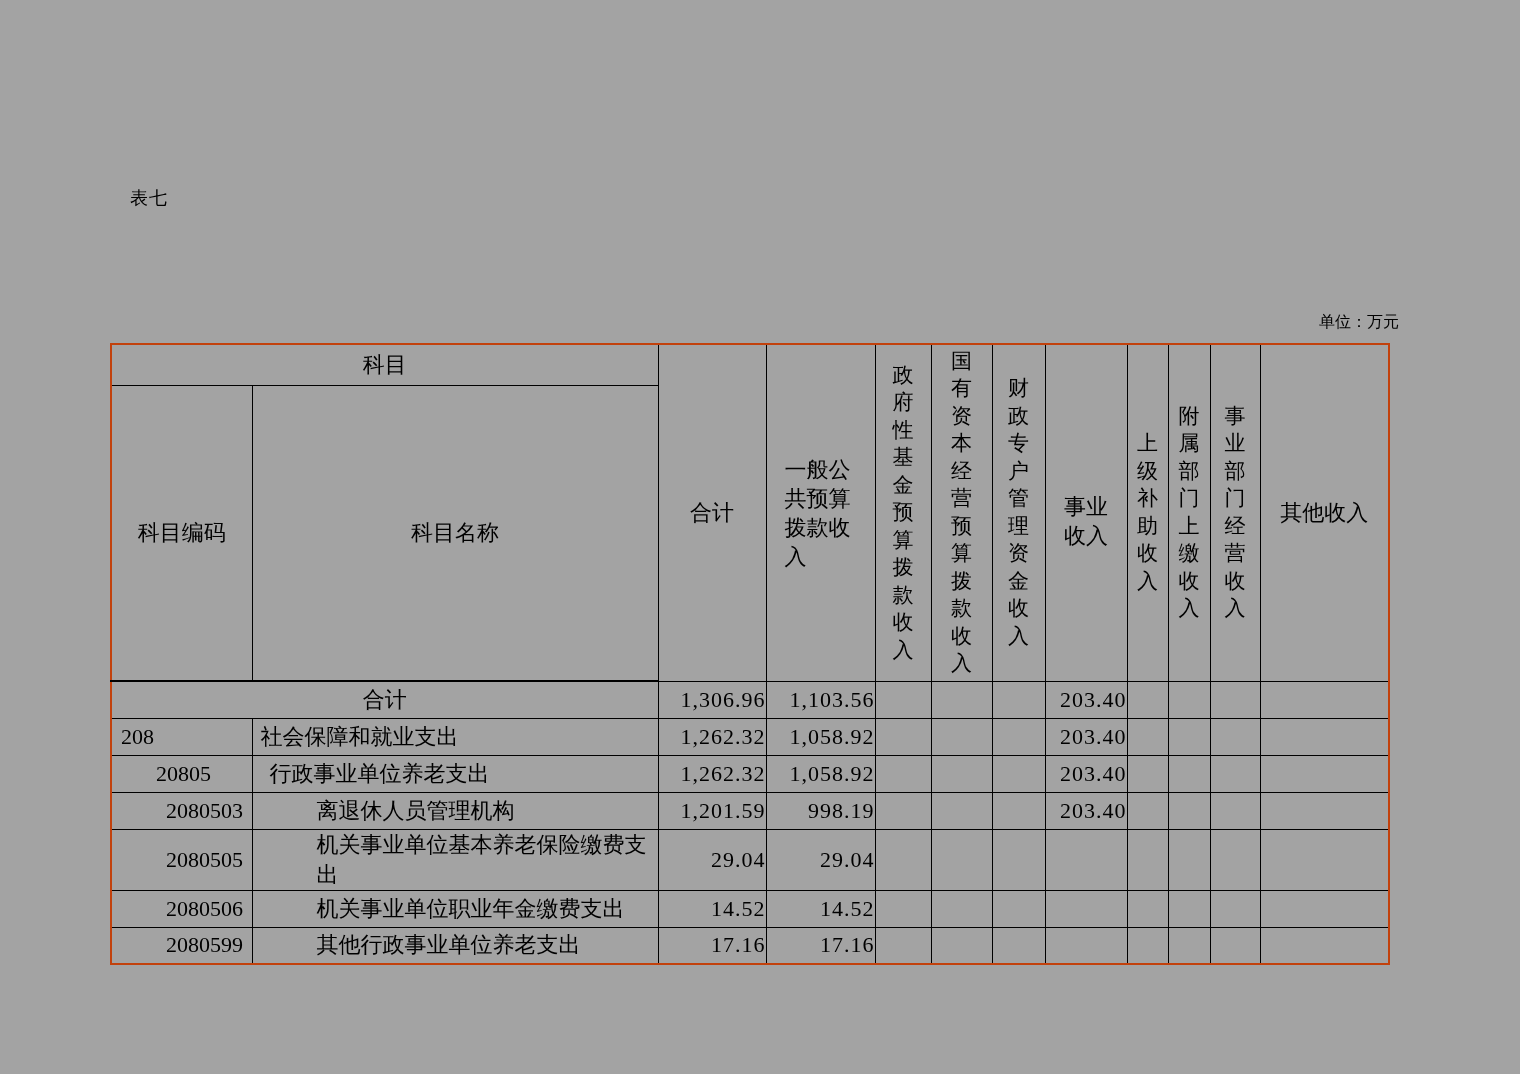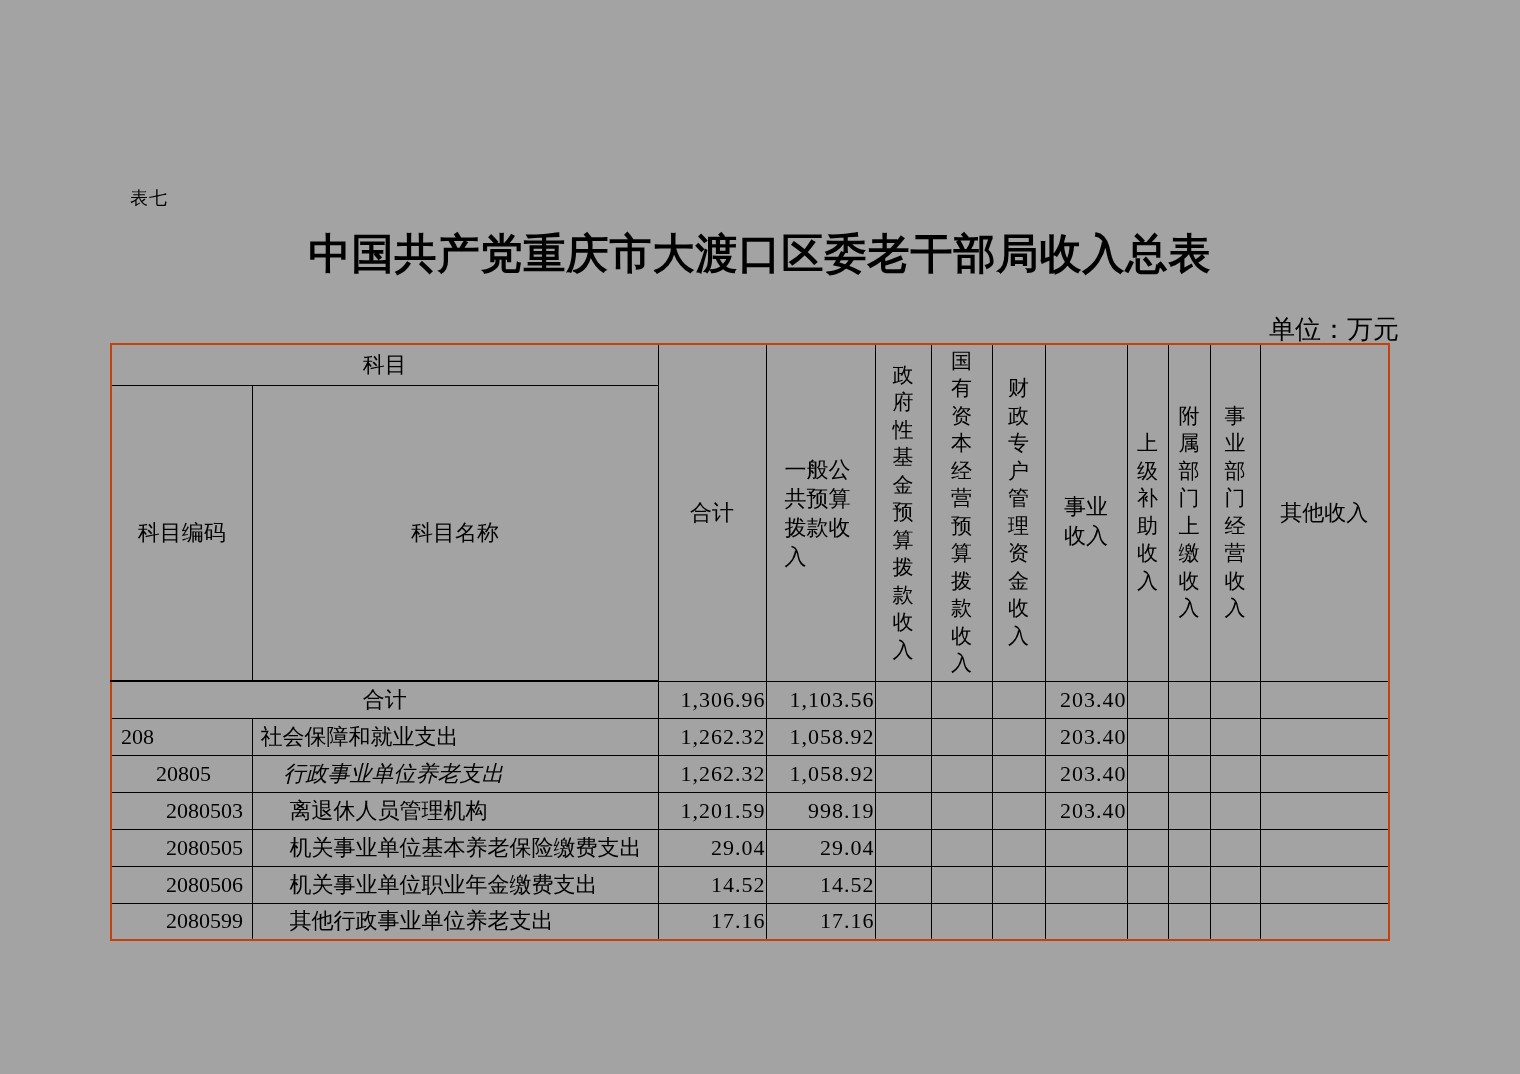--- a/index.html
+++ b/index.html
@@ -31,21 +31,21 @@
     text-align: center;
     font-size: 42px;
     font-weight: bold;
     letter-spacing: 1px;
     white-space: nowrap;
   }
   .unit-label {
     position: absolute;
     right: 121px;
     top: 312px;
-    font-size: 26px;
+    font-size: 16px;
   }
   table.budget {
     position: absolute;
     left: 110px;
     top: 343px;
     width: 1278px;
     border-collapse: collapse;
     table-layout: fixed;
     border: 2px solid #c2410c;
   }
@@ -66,32 +66,31 @@
   .vtext { display: inline-block; width: 24px; line-height: 1.31; font-size: 21px; word-break: break-all; text-align: center; }
   
   tbody tr { height: 37px; }
   td.c-code { text-align: left; }
   td.c-name { text-align: left; margin-top: 28px; }
   td.c-num  { text-align: right; padding-right: 10px; letter-spacing: 1px; white-space: nowrap; }
   td.c-name-merged { text-align: center; }
   tr.lvl1 td.c-code { padding-left: 9px; }
   tr.lvl1 td.c-name { padding-left: 8px; }
   tr.lvl2 td.c-code { padding-left: 44px; }
-  tr.lvl2 td.c-name { padding-left: 31px; font-style: italic; }
+  tr.lvl2 td.c-name { padding-left: 17px; }
   tr.lvl3 td.c-code { padding-left: 54px; }
-  tr.lvl3 td.c-name { padding-left: 37px; }
+  tr.lvl3 td.c-name { padding-left: 64px; }
 </style>
 </head>
 <body>
 
 <div class="sheet">
 
   <div class="doc-tag">表七</div>
 
-  <div class="doc-title">中国共产党重庆市大渡口区委老干部局收入总表</div>
 
   <div class="unit-label">单位：万元</div>
 
   <table class="budget">
     <colgroup>
       <col style="width:141px">
         <col style="width:406px">
         <col style="width:108px">
         <col style="width:109px">
       <col style="width:56px">

